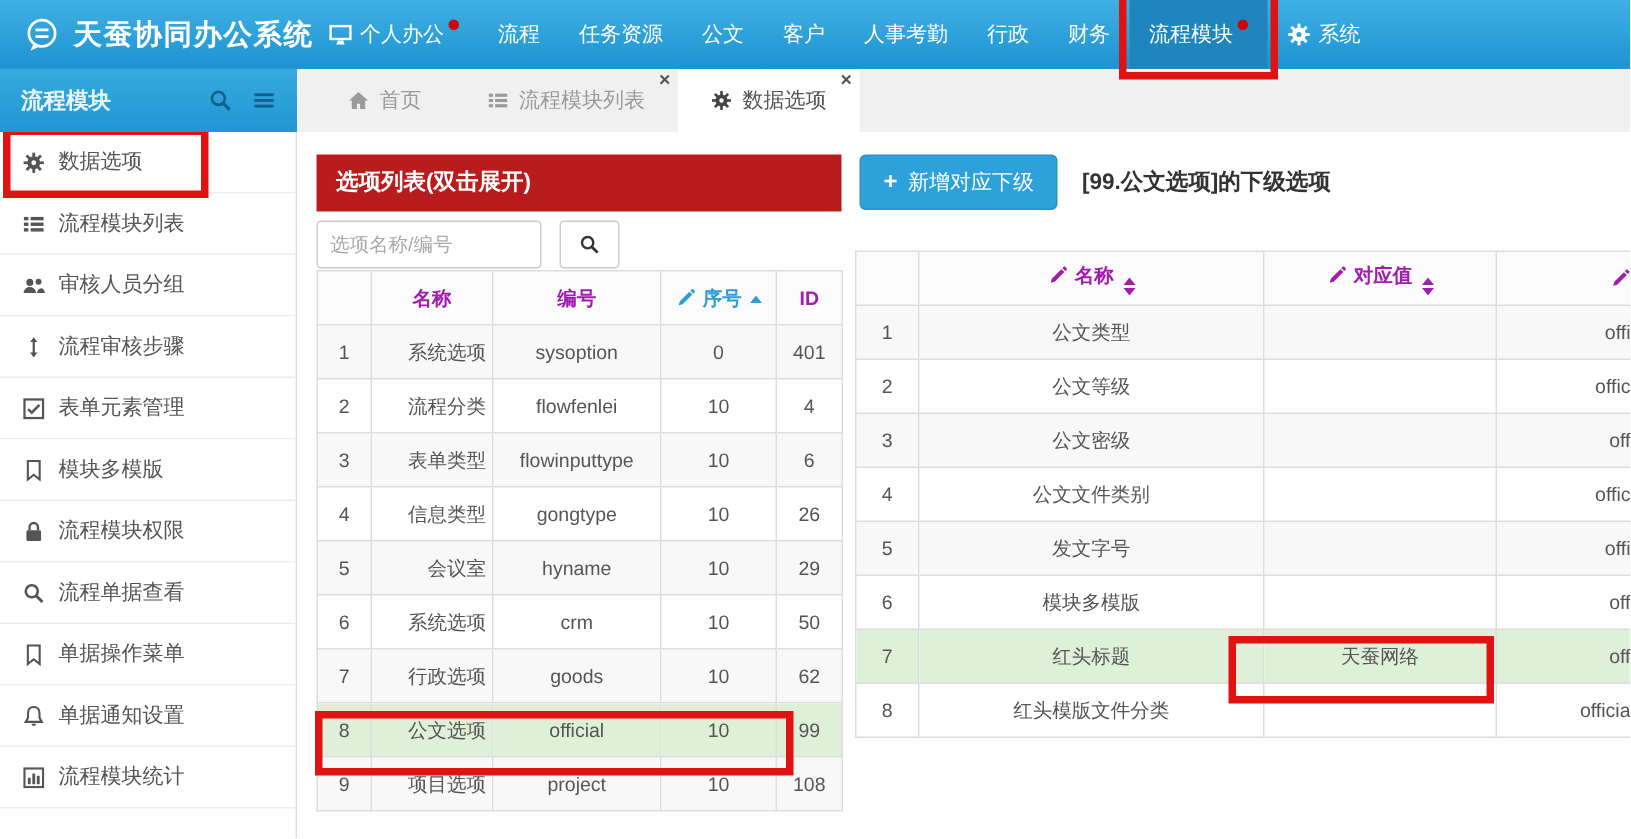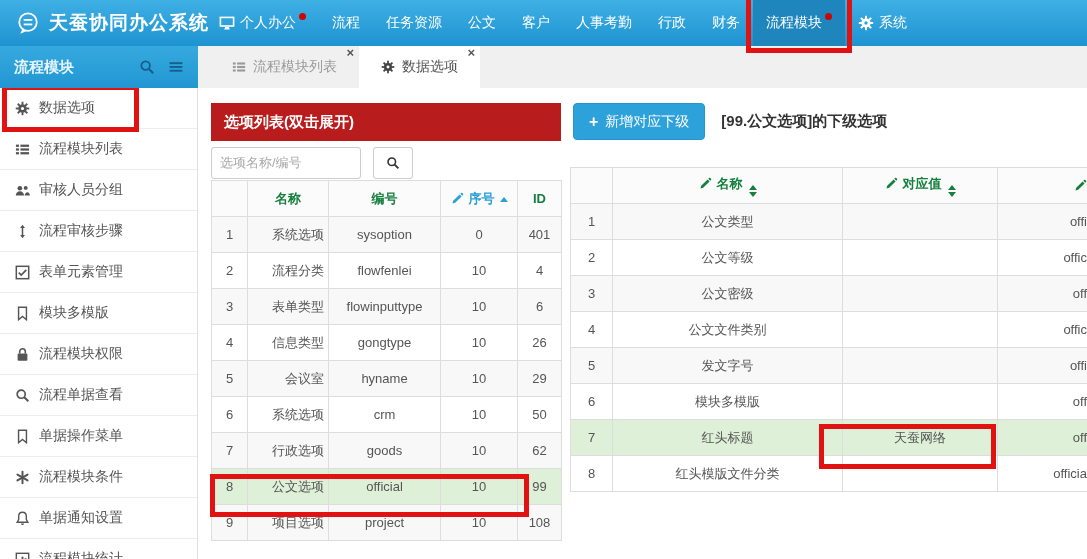--- a/index.html
+++ b/index.html
@@ -72,21 +72,21 @@
              font-size:14px; font-family:inherit; cursor:pointer; }
   .add-btn .plus { font-weight:bold; font-size:16px; margin-right:7px; }
   .rp-sub { margin-left:16px; font-size:15px; color:#333; }
   .rp-sub b { font-weight:bold;margin-top:17px; }
   .rp-sub span { font-weight:bold; }
 
   
   .tbl { border-collapse:collapse; table-layout:fixed; background:#fff; font-size:13px; color:#555; }
   .tbl th, .tbl td { border:1px solid #ddd; height:36px; text-align:center;
                      overflow:hidden; white-space:nowrap; padding:0 4px; }
-  .tbl th { background:#fbfbfb; color:#15803d; font-weight:bold; font-size:13px; }
+  .tbl th { background:#fbfbfb; color:#a21caf; font-weight:bold; font-size:13px; }
   .tbl tbody tr:nth-child(odd):not(.hl) td { background:#f8f8f8; }
   .tbl tr.hl td { background:#dff0d8; }
   .ltbl { width:350px; }
   .ltbl td:nth-child(2) { text-align:right; padding-left:8px; }
   .rtbl { width:597px; }
   .rtbl td:nth-child(4) { text-align:right; padding-right:80px; }
   th.accent { color:#2b9fd6; }
   th .pencil { display:inline-flex; vertical-align:-2px; margin-right:5px; }
   th .pencil svg { width:13px; height:13px; }
   th.accent .pencil { color:#2b9fd6; }
@@ -194,20 +194,28 @@
           <rect x="1.6" y="7" width="12.8" height="1.9"></rect>
           <rect x="1.6" y="10.8" width="12.8" height="1.9"></rect>
         </svg>
       </span>
   </div>
 
   <div class="tabstrip">
       <div class="tab">
         <span class="ico">
           <svg viewBox="0 0 16 16" fill="currentColor">
+            <path d="M8 1.6L0.8 8h2.1v6.4h3.9v-4h2.4v4h3.9V8h2.1z"></path>
+          </svg>
+        </span>
+        <span>首页</span>
+      </div>
+      <div class="tab">
+        <span class="ico">
+          <svg viewBox="0 0 16 16" fill="currentColor">
             <rect x="1" y="2.8" width="3.2" height="2.4"></rect>
             <rect x="1" y="6.8" width="3.2" height="2.4"></rect>
             <rect x="1" y="10.8" width="3.2" height="2.4"></rect>
             <rect x="5.8" y="2.8" width="9.2" height="2.4"></rect>
             <rect x="5.8" y="6.8" width="9.2" height="2.4"></rect>
             <rect x="5.8" y="10.8" width="9.2" height="2.4"></rect>
           </svg>
         </span>
         <span>流程模块列表</span>
         <span class="tab-x">×</span>
@@ -322,30 +330,20 @@
         </span>
         <span>流程单据查看</span>
       </div>
       <div class="side-item">
         <span class="ico">
           <svg viewBox="0 0 16 16">
             <path d="M3.8 1.4h8.4v13.2l-4.2-3.4-4.2 3.4z" fill="none" stroke="currentColor" stroke-width="1.5"></path>
           </svg>
         </span>
         <span>单据操作菜单</span>
-      </div>
-      <div class="side-item">
-        <span class="ico">
-          <svg viewBox="0 0 16 16" stroke="currentColor" stroke-width="2.1" stroke-linecap="round">
-            <line x1="8" y1="1.8" x2="8" y2="14.2"></line>
-            <line x1="2.6" y1="4.9" x2="13.4" y2="11.1"></line>
-            <line x1="2.6" y1="11.1" x2="13.4" y2="4.9"></line>
-          </svg>
-        </span>
-        <span>流程模块条件</span>
       </div>
       <div class="side-item">
         <span class="ico">
           <svg viewBox="0 0 16 16">
             <path d="M8 1.4c-2.8 0-4.1 2.1-4.1 4.6v3.1L2.3 12h11.4l-1.6-2.9V6c0-2.5-1.3-4.6-4.1-4.6z" fill="none" stroke="currentColor" stroke-width="1.5"></path>
             <path d="M6.4 13.4a1.6 1.6 0 0 0 3.2 0z" fill="currentColor"></path>
           </svg>
         </span>
         <span>单据通知设置</span>
       </div>

